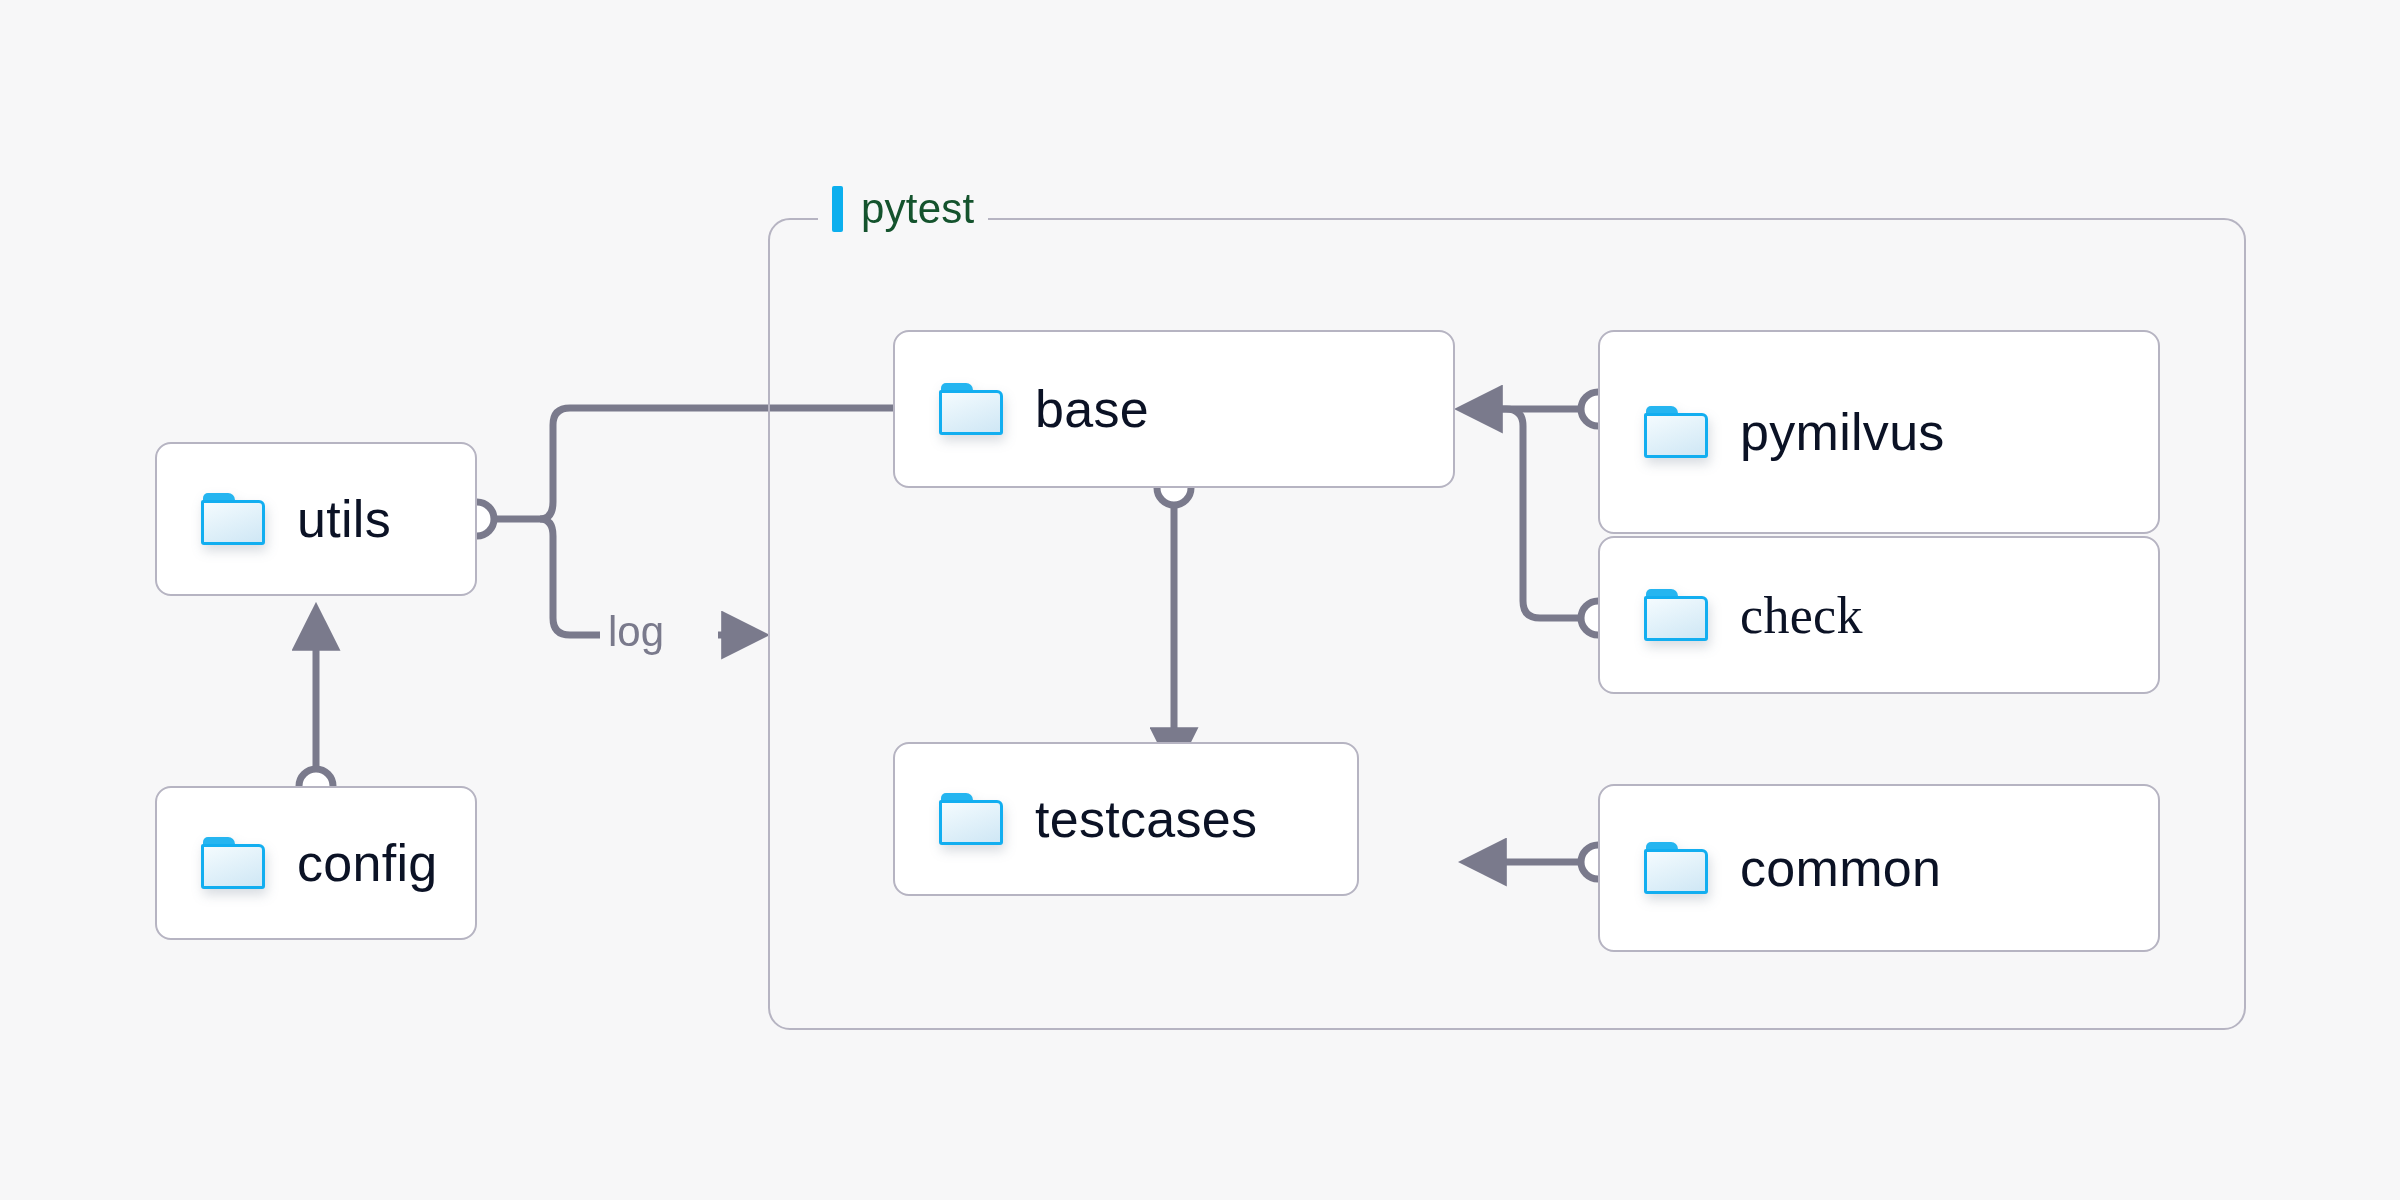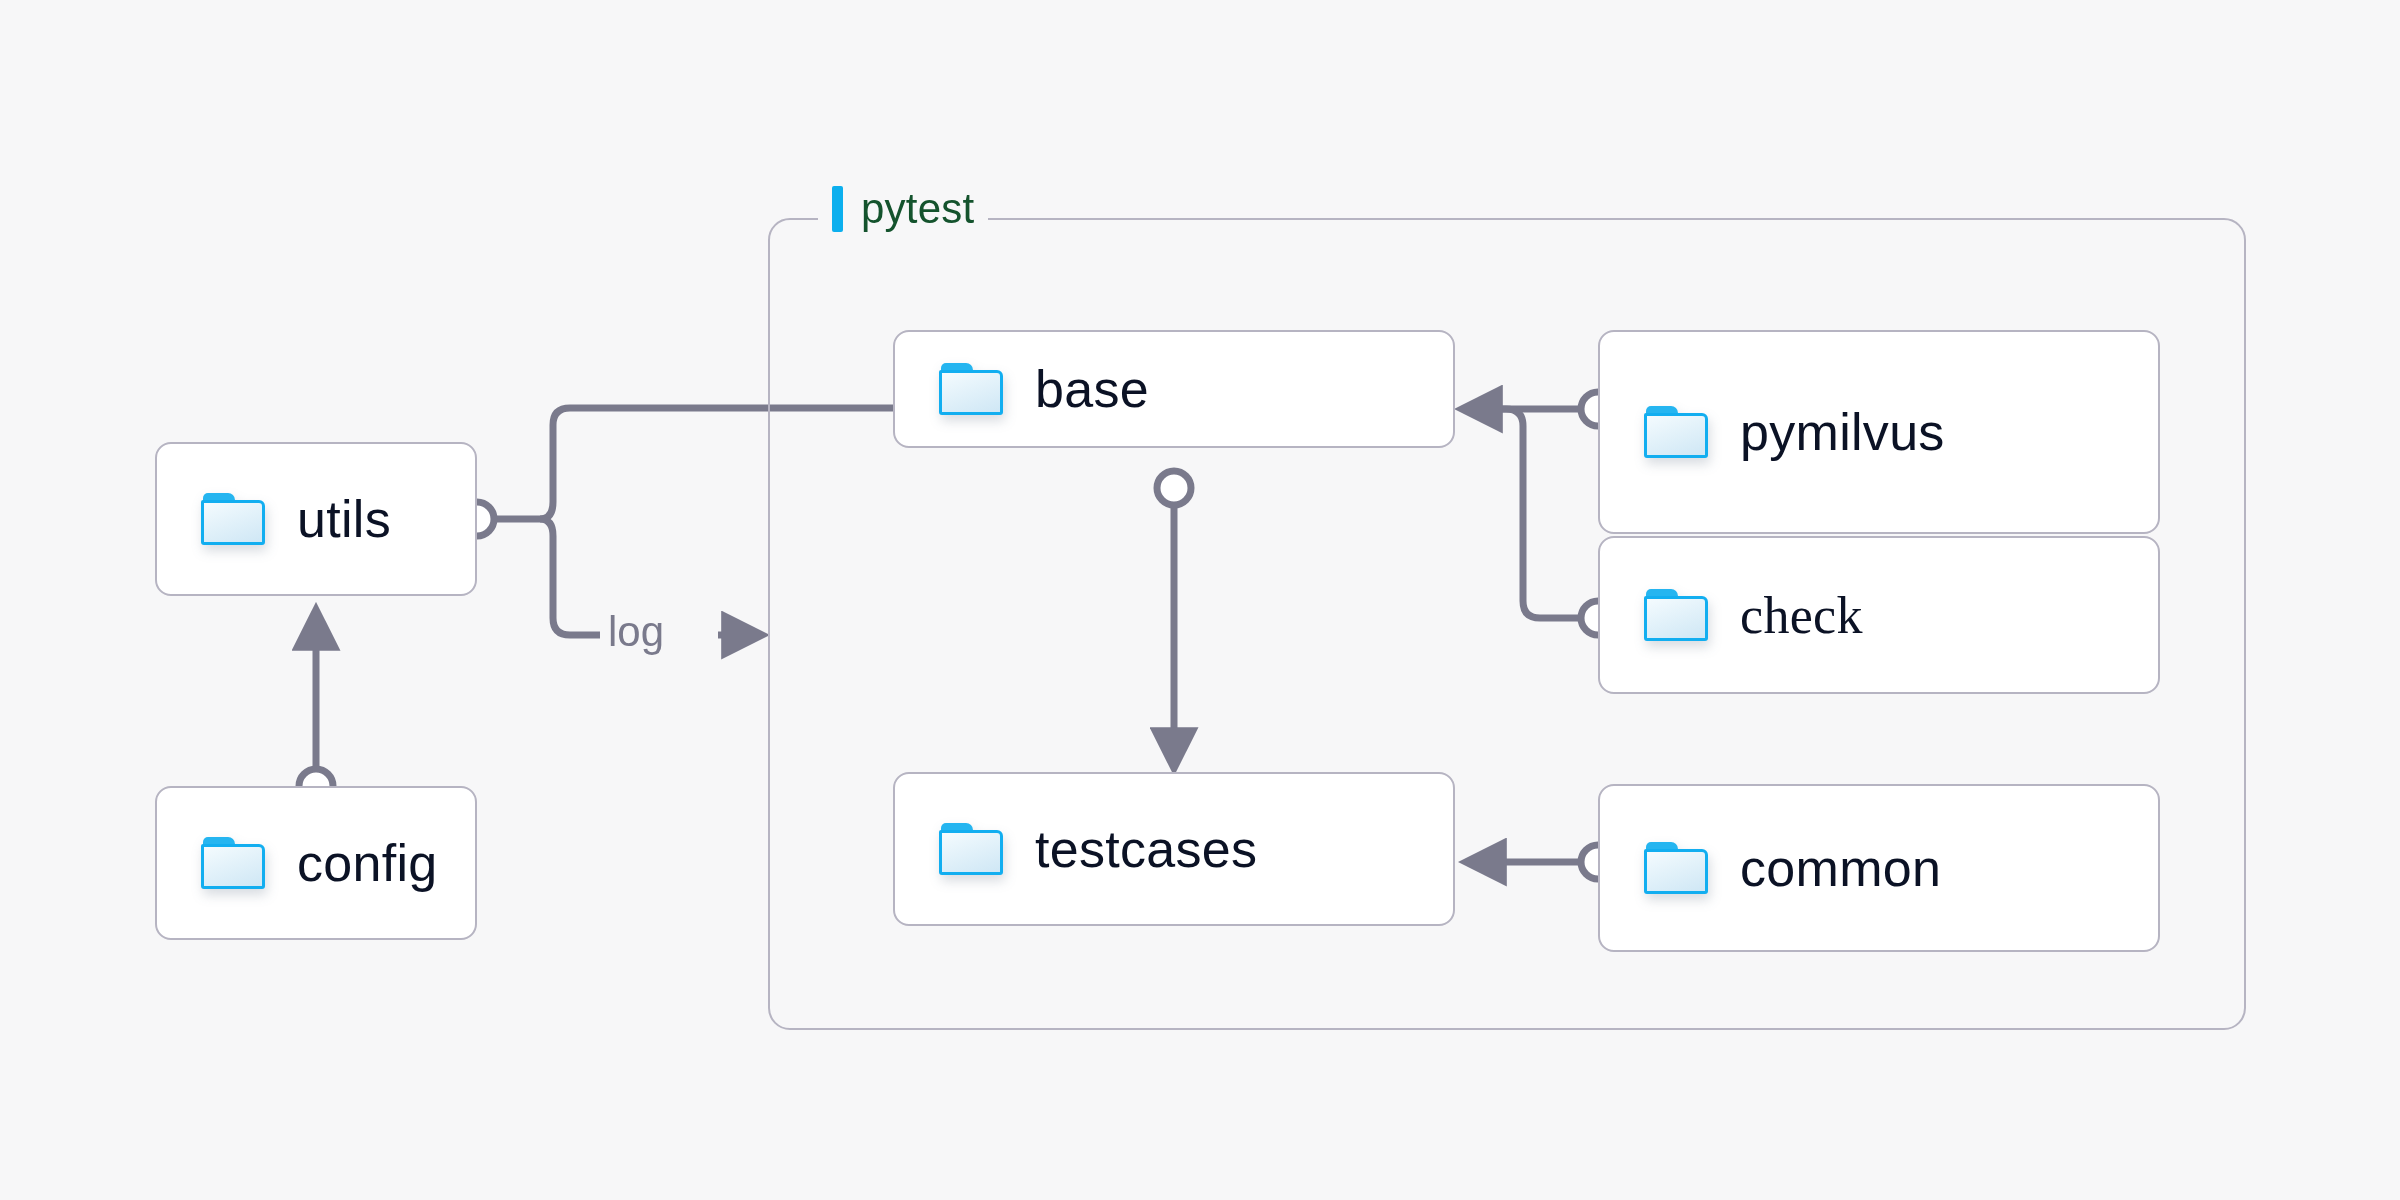--- a/index.html
+++ b/index.html
@@ -144,29 +144,29 @@
   </div>
 
   <div class="node" style="left:155px;top:786px;width:322px;height:154px;">
     <span class="folder">
       <span class="tab"></span>
         <span class="body"></span>
     </span>
     <span class="node-label">config</span>
   </div>
 
-  <div class="node" style="left:893px;top:330px;width:562px;height:118px;">
+  <div class="node" style="left:893px;top:330px;width:562px;height:158px;">
     <span class="folder">
       <span class="tab"></span>
         <span class="body"></span>
     </span>
     <span class="node-label">base</span>
   </div>
 
-  <div class="node" style="left:893px;top:772px;width:562px;height:154px;">
+  <div class="node" style="left:893px;top:742px;width:466px;height:154px;">
     <span class="folder">
       <span class="tab"></span>
         <span class="body"></span>
     </span>
     <span class="node-label">testcases</span>
   </div>
 
   <div class="node" style="left:1598px;top:330px;width:562px;height:204px;">
     <span class="folder">
       <span class="tab"></span>

